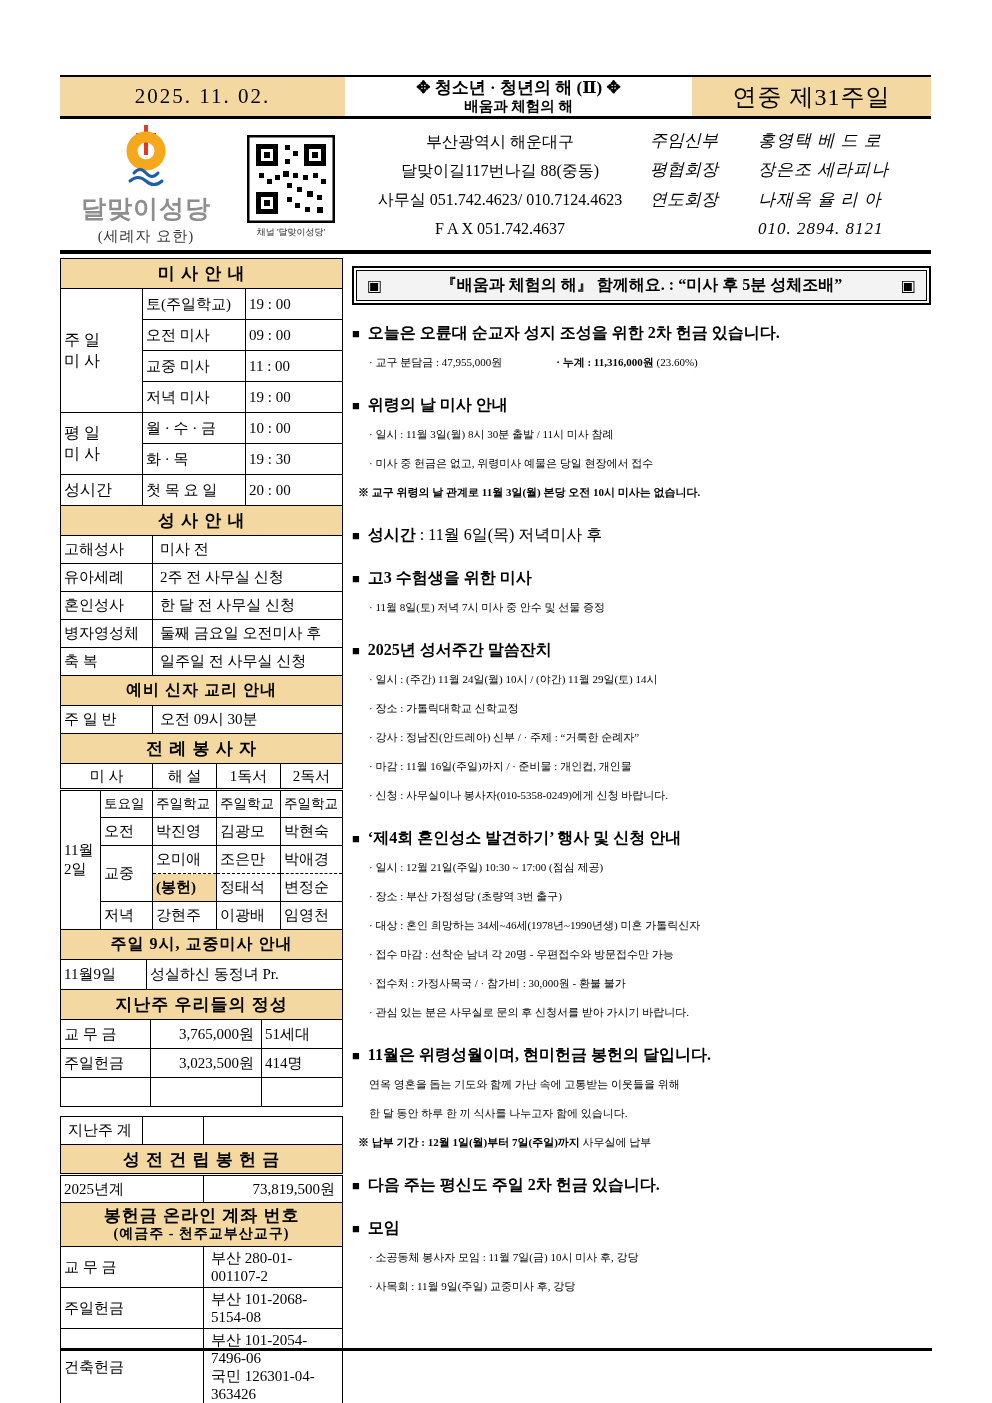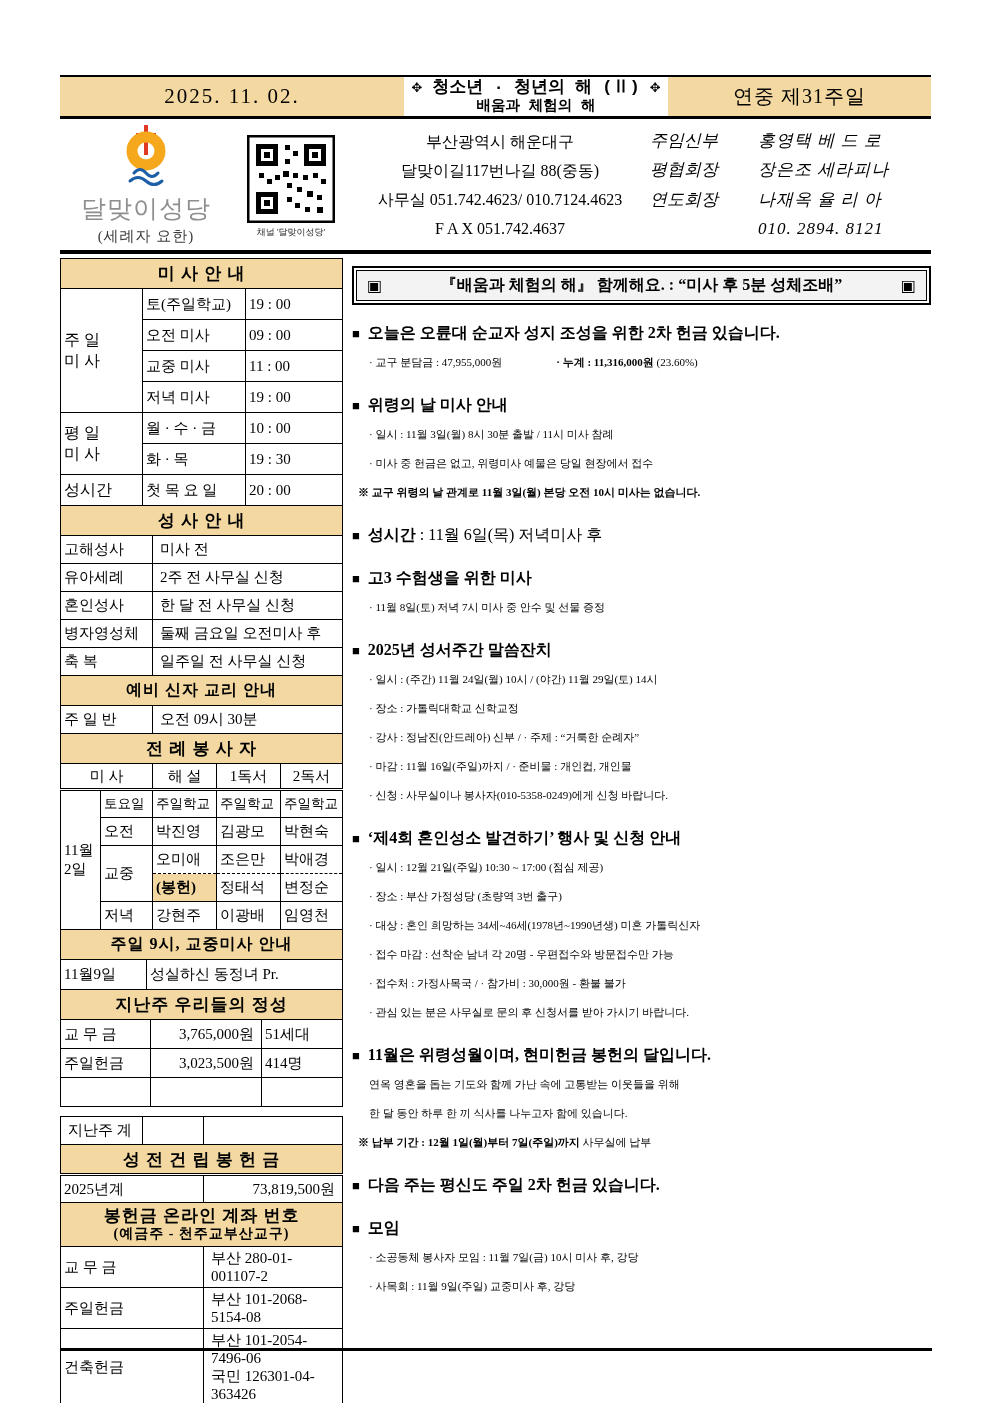--- a/index.html
+++ b/index.html
@@ -4,33 +4,33 @@
 <style>
   :root{ --tan:#F3D9A1; --ink:#000; }
   *{box-sizing:border-box;}
   html,body{margin:0;padding:0;background:#fff;}
   .page{position:relative;width:992px;height:1403px;background:#fff;overflow:hidden;
         font-family:"Liberation Serif","DejaVu Serif",serif;color:var(--ink);}
 
   
   .masthead{position:absolute;left:60px;top:75px;width:871px;height:44px;display:flex;
             border-top:2px solid #000;border-bottom:3px solid #000;}
-  .mh-date{width:344px;background:var(--tan);display:flex;align-items:center;justify-content:center;
+  .mh-date{width:285px;background:var(--tan);display:flex;align-items:center;justify-content:center;
            font-size:21px;letter-spacing:2px;}
-  .mh-center{width:264px;background:#fff;display:flex;flex-direction:column;align-items:center;justify-content:center;line-height:1.15;font-family:Liberation Mono, monospace;}
+  .mh-center{width:347px;background:#fff;display:flex;flex-direction:column;align-items:center;justify-content:center;line-height:1.15;}
   .mh-title{font-weight:bold;font-size:17px;}
   .mh-sub{font-weight:bold;font-size:14.5px;}
   .mh-sunday{flex:1;background:var(--tan);display:flex;align-items:center;justify-content:center;
-             font-size:20px;letter-spacing:1px;}
+             font-size:24px;letter-spacing:1px;}
 
   
   .info{position:absolute;left:60px;top:119px;width:871px;height:135px;display:flex;
         border-bottom:4px solid #000;}
   .logo{width:172px;display:flex;flex-direction:column;align-items:center;padding-top:6px;}
-  .logo-name{font-size:25px;font-weight:normal;color:#8e8e8e;letter-spacing:1px;margin-top:1px;}
+  .logo-name{font-size:25px;font-weight:bold;color:#8e8e8e;letter-spacing:1px;margin-top:1px;}
   .logo-patron{font-size:15px;color:#3c3c3c;margin-top:2px;letter-spacing:1px;}
   .qr{width:118px;display:flex;flex-direction:column;align-items:center;justify-content:flex-start;padding-top:16px;}
   .qr-caption{font-size:9px;color:#222;margin-top:3px;}
   .addr{width:300px;display:flex;flex-direction:column;align-items:center;justify-content:center;
         font-size:16px;line-height:29px;text-align:center;}
   .staff{flex:1;display:flex;flex-direction:column;justify-content:center;font-size:17px;line-height:29.5px;font-style:italic;}
   .staff-row{display:flex;}
   .staff-role{width:108px;}
   .staff-name{letter-spacing:1px;}
 

